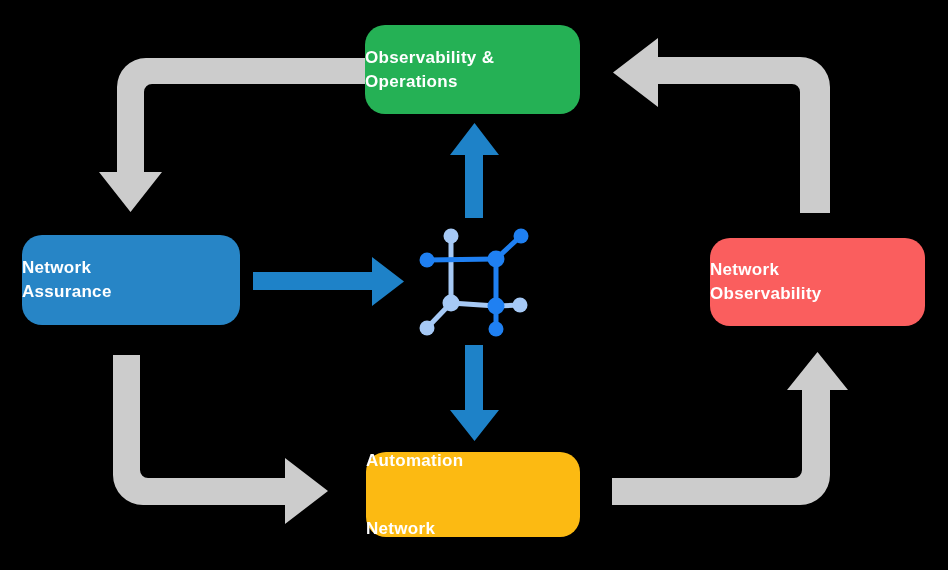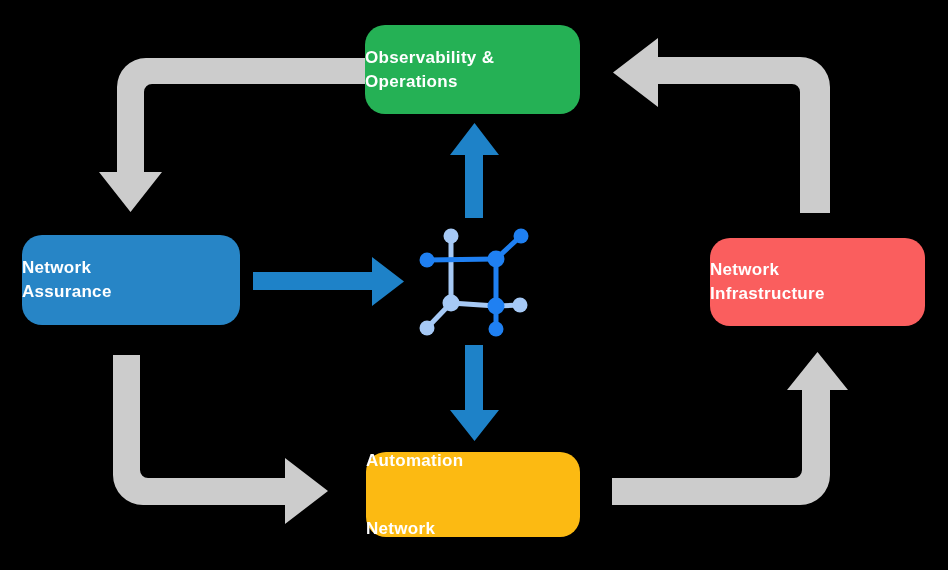--- a/index.html
+++ b/index.html
@@ -90,21 +90,21 @@
     <span>Operations</span>
   </div>
 
   <div class="node node-operations" style="background: rgb(39, 133, 198);">
     <span>Network</span>
     <span>Assurance</span>
   </div>
 
   <div class="node node-infrastructure" style="background: rgb(250, 94, 94);">
     <span>Network</span>
-    <span>Infrastructure</span>
+    <span>Observability</span>
   </div>
 
   <div class="node node-automation" style="background: rgb(252, 186, 18); gap: 44px;">
     <span>Automation</span>
     <span>Network</span>
   </div>
 
 </div>
 
 </body></html>

